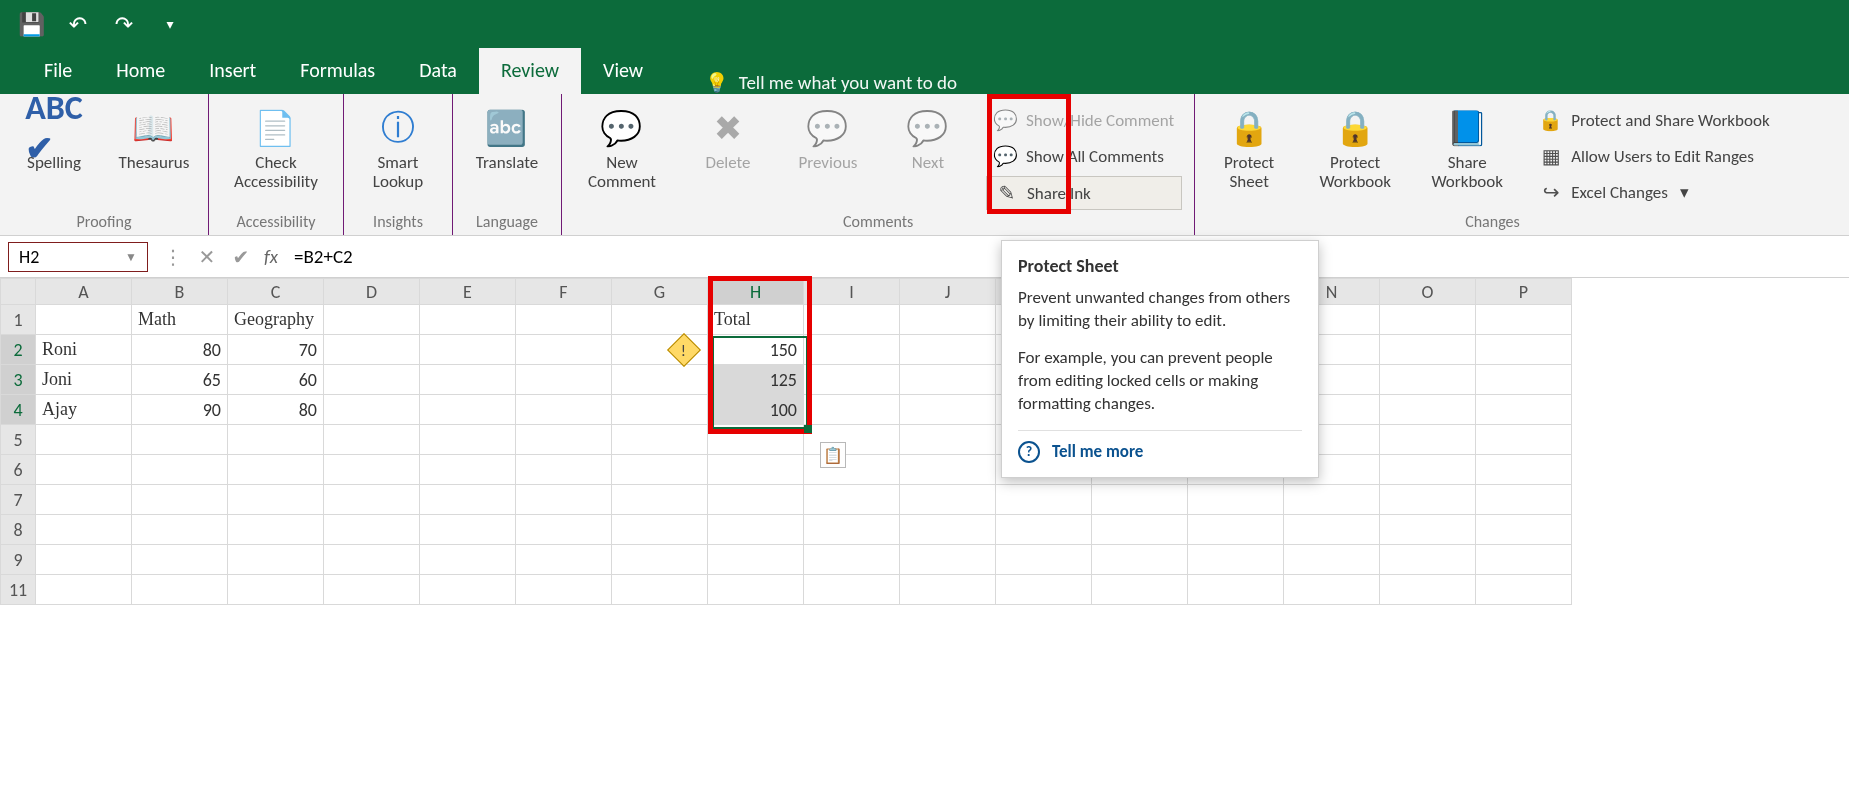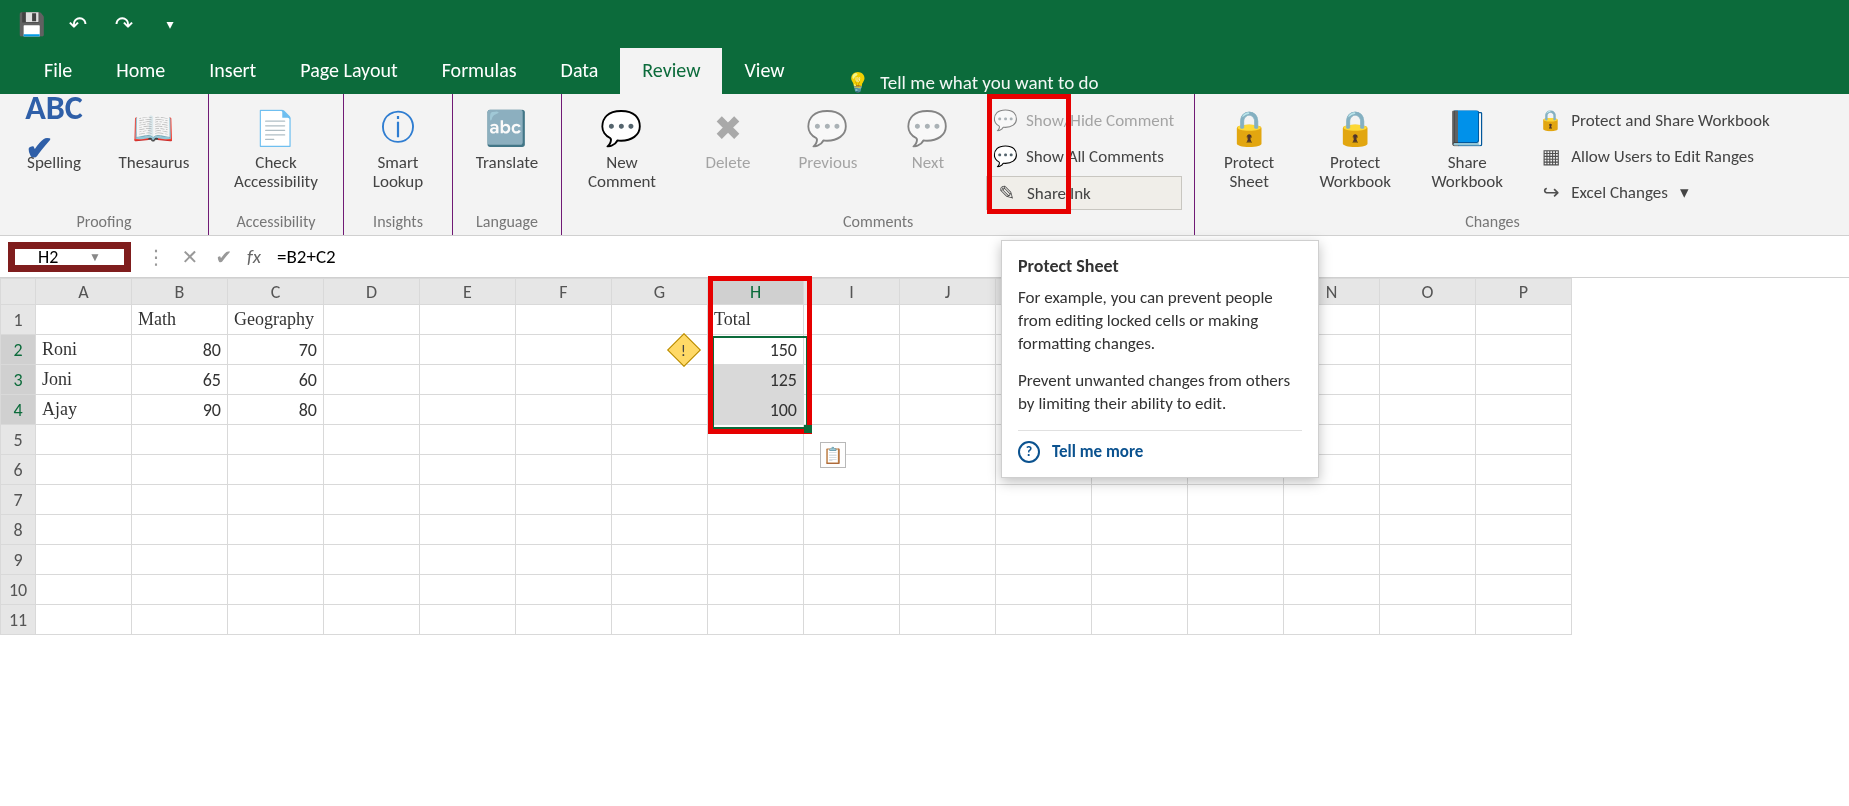--- a/index.html
+++ b/index.html
@@ -29,21 +29,21 @@
 .bigbtn.disabled { opacity: .45; }
 
 .smrow { display: flex; align-items: center; gap: 8px; font-size: 17px; color: #444; padding: 4px 8px; cursor: pointer; }
 .smrow .sm-ico { width: 24px; display: inline-flex; justify-content: center; font-size: 20px; color: #505050; }
 .smrow.boxed { background: #f0eee9; border: 1px solid #c8c6c0; }
 
 .ribbon .highlight-red { position: absolute; border: 5px solid #e60000; pointer-events: none; }
 
 
 .fbar { height: 42px; background: #fff; border-bottom: 1px solid #d0d0d0; display: flex; align-items: center; }
-.namebox { width: 123px; border: 7px solid #7f1d1d; height: 30px; margin: 0 8px; display: flex; align-items: center; padding: 0 23px; font-size: 18px; justify-content: space-between; }
+.namebox { width: 140px; border: 1px solid #7f1d1d; height: 30px; margin: 0 8px; display: flex; align-items: center; padding: 0 10px; font-size: 18px; justify-content: space-between; }
 .fbar .ficon { width: 34px; text-align: center; font-size: 20px; color: #999; cursor: pointer; }
 .fx { font-size: 19px; font-style: italic; color: #666; padding: 0 6px; }
 .formula-input { flex: 1; font-size: 19px; padding-left: 10px; border: none; outline: none; }
 
 
 .grid-wrap { position: relative; }
 .sheet { border-collapse: collapse; table-layout: fixed; }
 .sheet th, .sheet td { border: 1px solid #d9d9d9; font-size: 18px; color: #333; background: #fff; font-weight: normal; }
 .sheet th { background: #e6e6e6; color: #555; text-align: center; }
 .sheet .corner { width: 35px; height: 26px; background: #e6e6e6; }
@@ -81,21 +81,20 @@
     <span class="icon">↶</span>
     <span class="icon">↷</span>
     <span class="icon" style="font-size:14px;">▾</span>
   </div>
 </div>
 
 <div class="tabs">
   <div class="tab">File</div>
   <div class="tab">Home</div>
   <div class="tab">Insert</div>
-  <div class="tab">Page Layout</div>
   <div class="tab">Formulas</div>
   <div class="tab">Data</div>
   <div class="tab active">Review</div>
   <div class="tab">View</div>
   <div class="tellme">
     <span>💡</span>
     <span>Tell me what you want to do</span>
   </div>
 </div>
 
@@ -423,39 +422,20 @@
           <td></td>
           <td></td>
           <td></td>
           <td></td>
           <td></td>
           <td></td>
           <td></td>
           <td></td>
         </tr>
         <tr>
-          <th>10</th>
-          <td></td>
-          <td></td>
-          <td></td>
-          <td></td>
-          <td></td>
-          <td></td>
-          <td></td>
-          <td></td>
-          <td></td>
-          <td></td>
-          <td></td>
-          <td></td>
-          <td></td>
-          <td></td>
-          <td></td>
-          <td></td>
-        </tr>
-        <tr>
           <th>11</th>
           <td></td>
           <td></td>
           <td></td>
           <td></td>
           <td></td>
           <td></td>
           <td></td>
           <td></td>
           <td></td>
@@ -477,20 +457,20 @@
 
   <div class="warn-diamond" style="left:672px; top:60px;">
       <span>!</span>
     </div>
 
   <div class="clip-icon" style="left:820px; top:164px;">📋</div>
 </div>
 
 <div class="tooltip" style="left:1001px; top:240px;">
   <h4>Protect Sheet</h4>
+  <p>Prevent unwanted changes from others by limiting their ability to edit.</p>
   <p>For example, you can prevent people from editing locked cells or making formatting changes.</p>
-  <p>Prevent unwanted changes from others by limiting their ability to edit.</p>
   <hr>
   <div class="tellmore">
     <span class="qmark">?</span>
     <span>Tell me more</span>
   </div>
 </div>
 
 </body></html>

